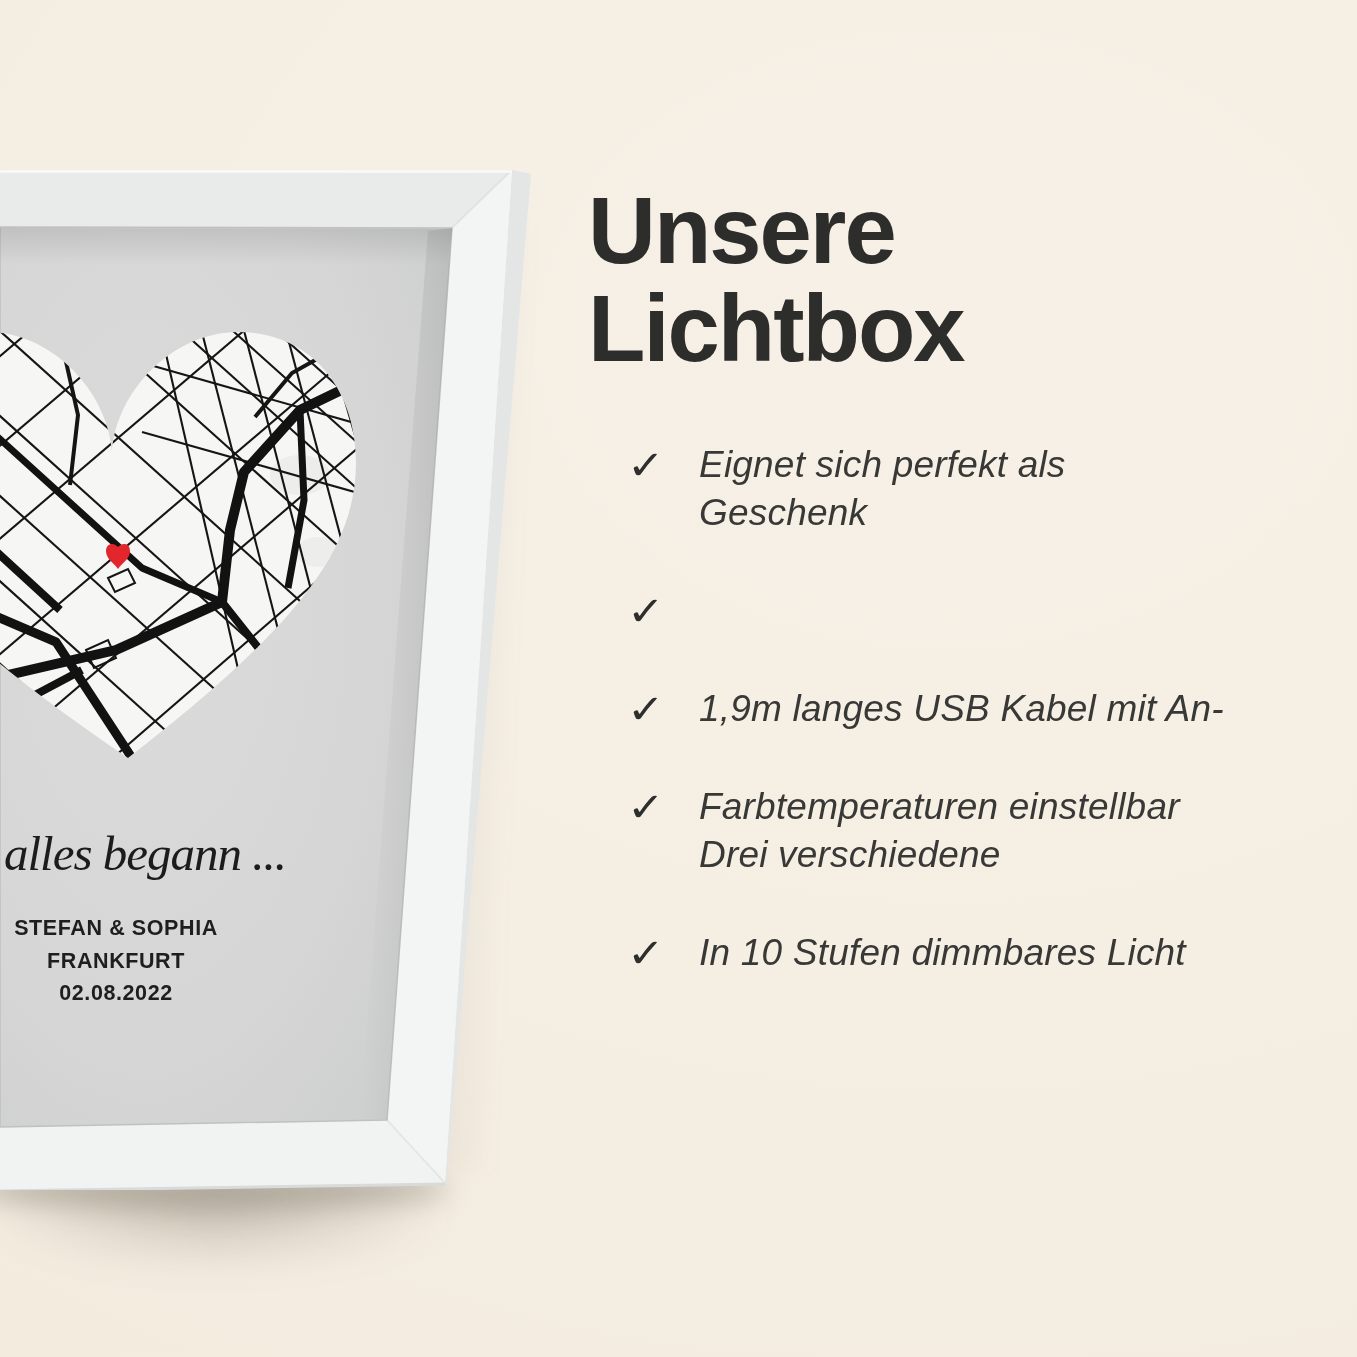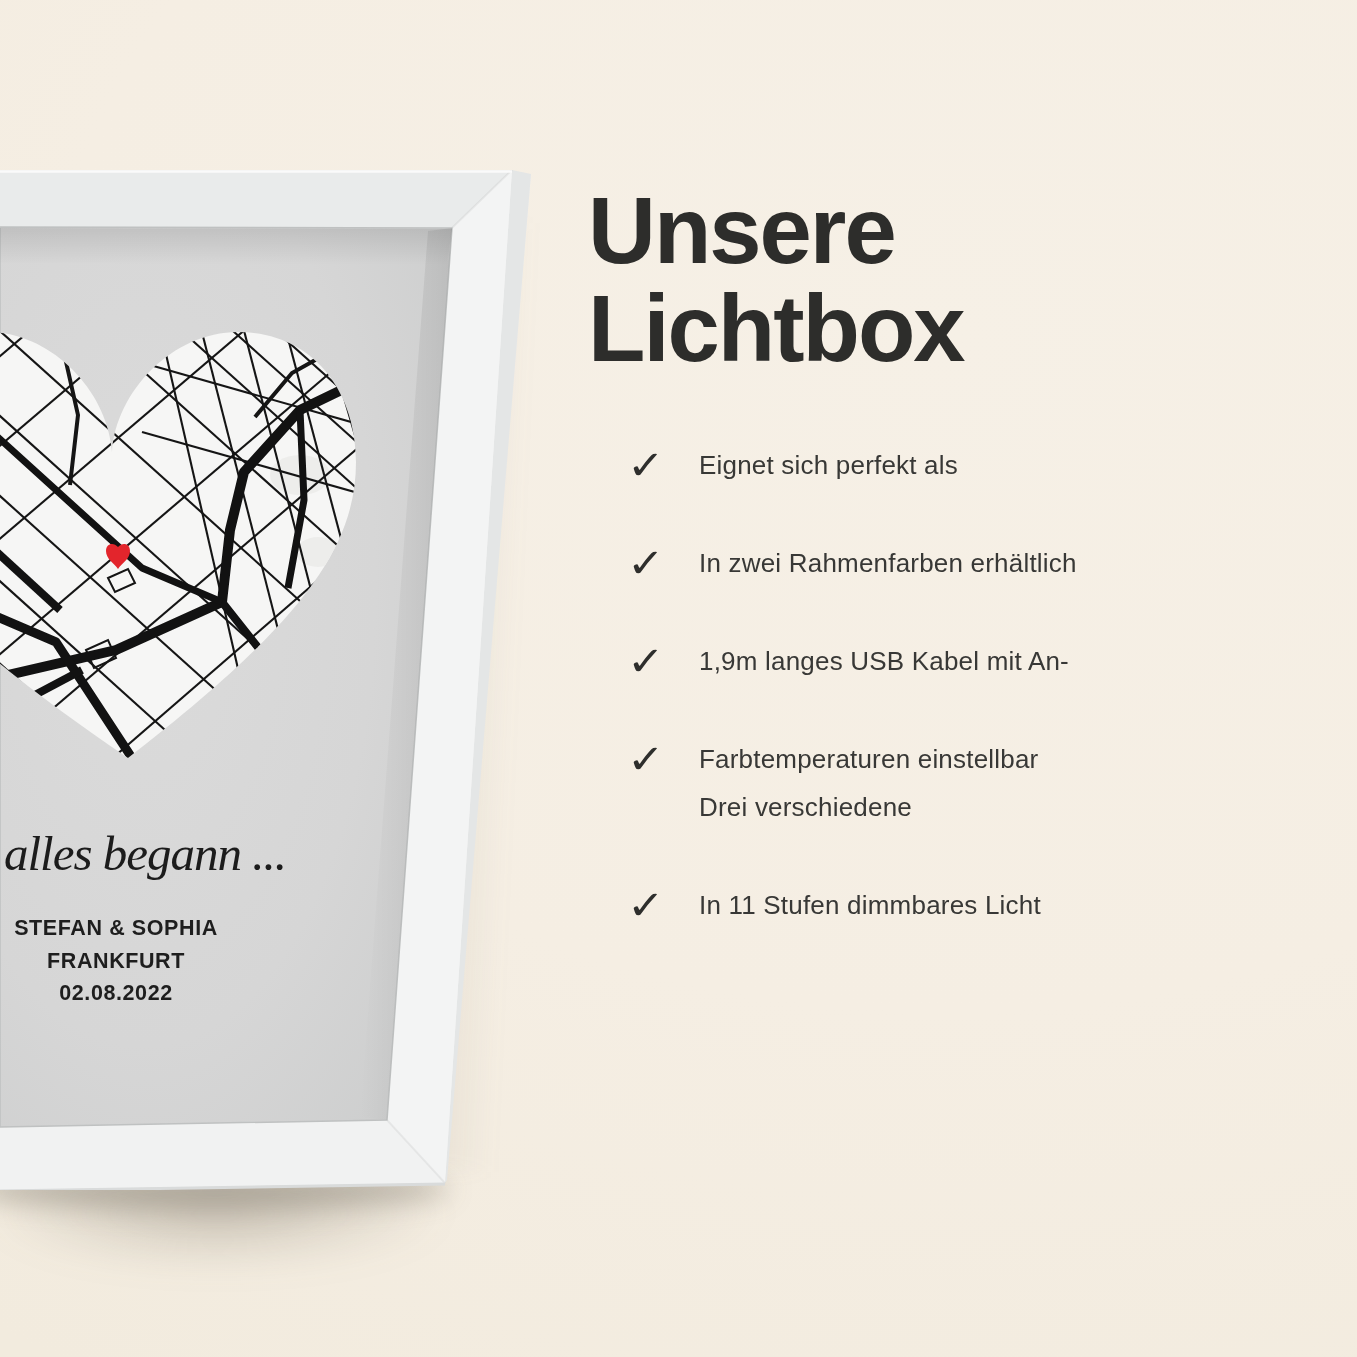--- a/index.html
+++ b/index.html
@@ -40,21 +40,21 @@
   }
   .feature-list{
     position:absolute;left:627px;top:441px;width:700px;
     display:flex;flex-direction:column;gap:50px;
   }
   .feature-item{display:flex;align-items:flex-start;}
   .check{
     flex:0 0 72px;font-size:40px;line-height:48px;color:#2e2e2c;
     transform:scaleX(1.12);transform-origin:left center;
   }
-  .feature-text{font-size:26px;line-height:48px;color:#383836;letter-spacing:.2px;}
+  .feature-text{font-size:37px;line-height:48px;color:#383836;letter-spacing:.2px;font-style:italic;}
 </style>
 </head>
 <body>
 
 <div class="stage">
 
   <div class="photo-wrap">
     <div class="shadow-soft"></div>
     <div class="shadow-line"></div>
     <div class="wall-shade"></div>
@@ -175,48 +175,45 @@
   </div>
 
   <div class="info-title">Unsere Lichtbox</div>
 
   <div class="feature-list">
 
     <div class="feature-item">
       <span class="check">✓</span>
       <div class="feature-text">
         <div>Eignet sich perfekt als</div>
-      </div>
-    </div>
-
-    <div class="feature-item">
-      <span class="check">✓</span>
-      <div class="feature-text">
-        <div>In zwei Rahmenfarben erhältlich</div>
-        <div></div>
-      </div>
+        <div>Geschenk</div>
+      </div>
+    </div>
+
+    <div class="feature-item">
+      <span class="check">✓</span>
     </div>
 
     <div class="feature-item">
       <span class="check">✓</span>
       <div class="feature-text">
         <div>1,9m langes USB Kabel mit An-</div>
       </div>
     </div>
 
     <div class="feature-item">
       <span class="check">✓</span>
       <div class="feature-text">
         <div>Farbtemperaturen einstellbar</div>
         <div>Drei verschiedene</div>
       </div>
     </div>
 
     <div class="feature-item">
       <span class="check">✓</span>
       <div class="feature-text">
-        <div>In 11 Stufen dimmbares Licht</div>
+        <div>In 10 Stufen dimmbares Licht</div>
         <div></div>
       </div>
     </div>
 
   </div>
 </div>
 
 </body></html>

